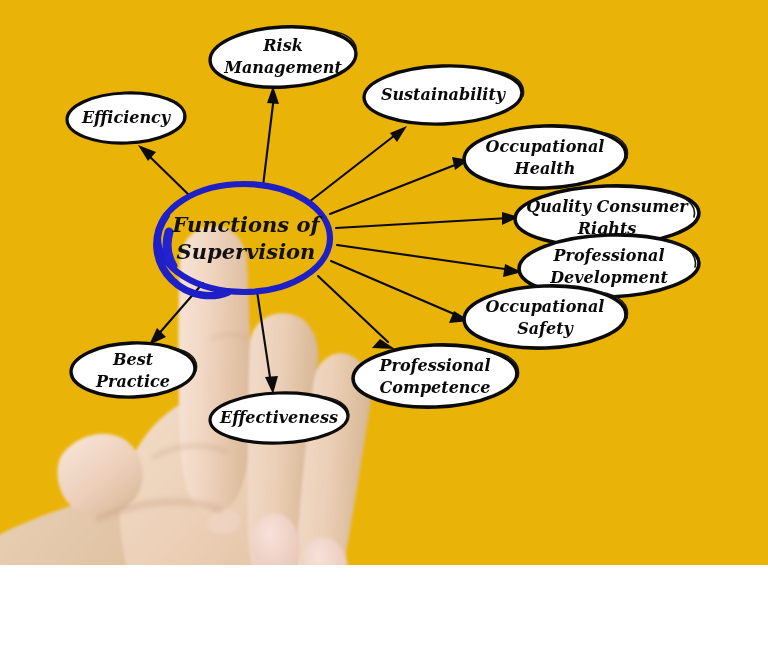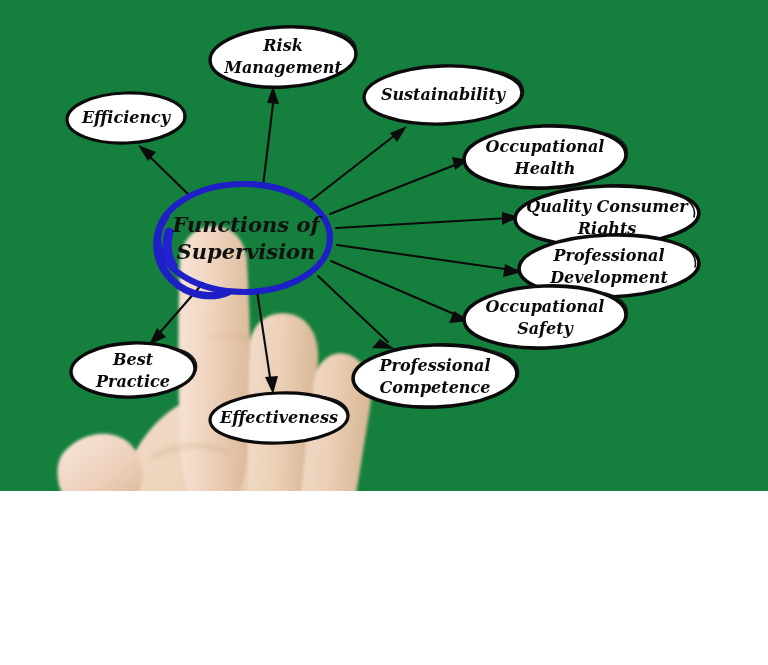--- a/index.html
+++ b/index.html
@@ -6,22 +6,22 @@
     margin: 0;
     padding: 0;
     background: #ffffff;
   }
   body {
     font-family: "DejaVu Sans", sans-serif;
   }
   #stage {
     position: relative;
     width: 768px;
-    height: 491px;
-    background: #15803d;
+    height: 565px;
+    background: #eab308;
     overflow: hidden;
   }
   #diagram-svg {
     position: absolute;
     left: 0;
     top: 0;
     width: 768px;
     height: 665px;
     display: block;
   }

